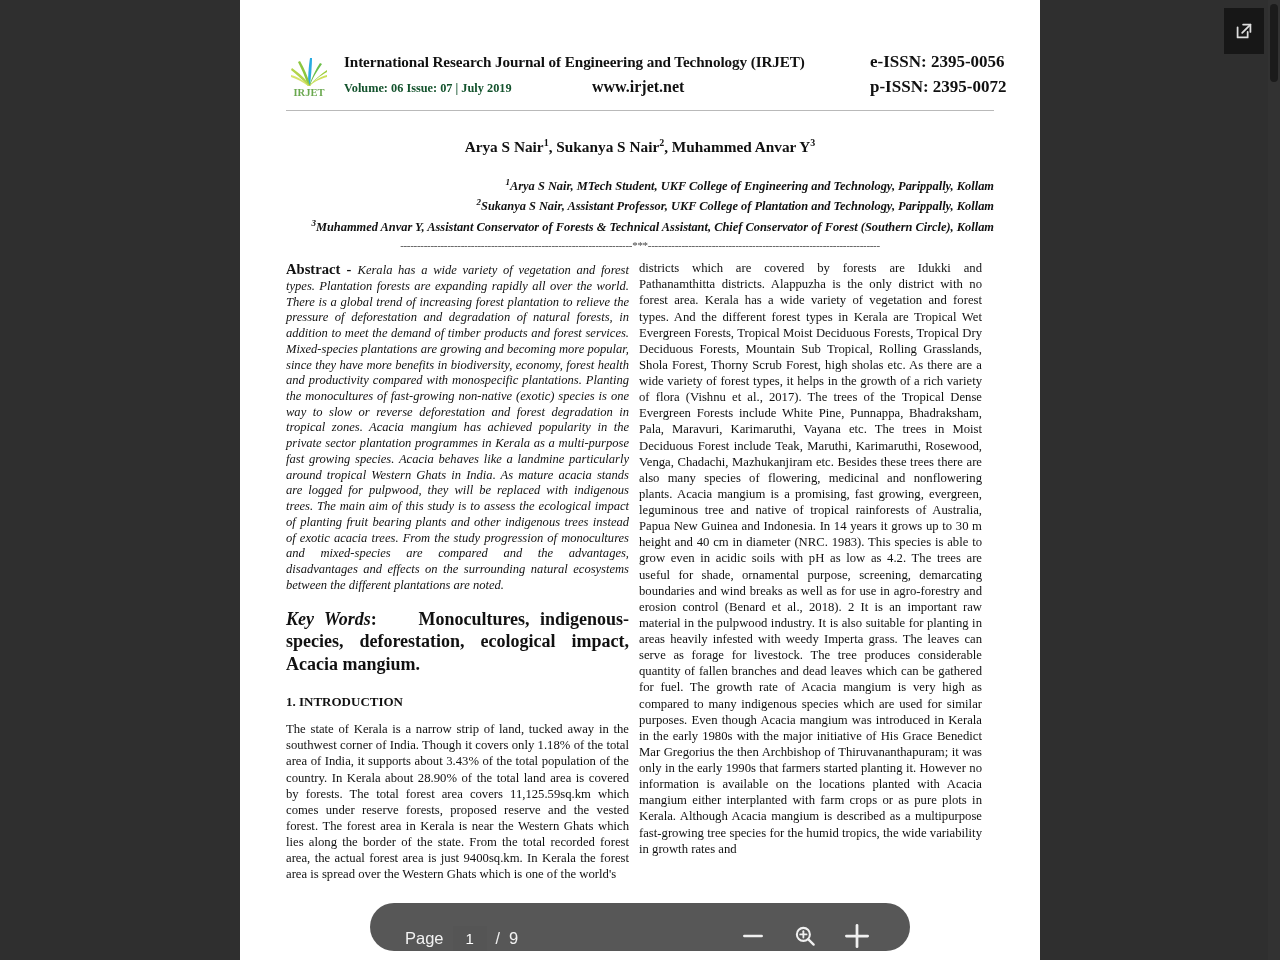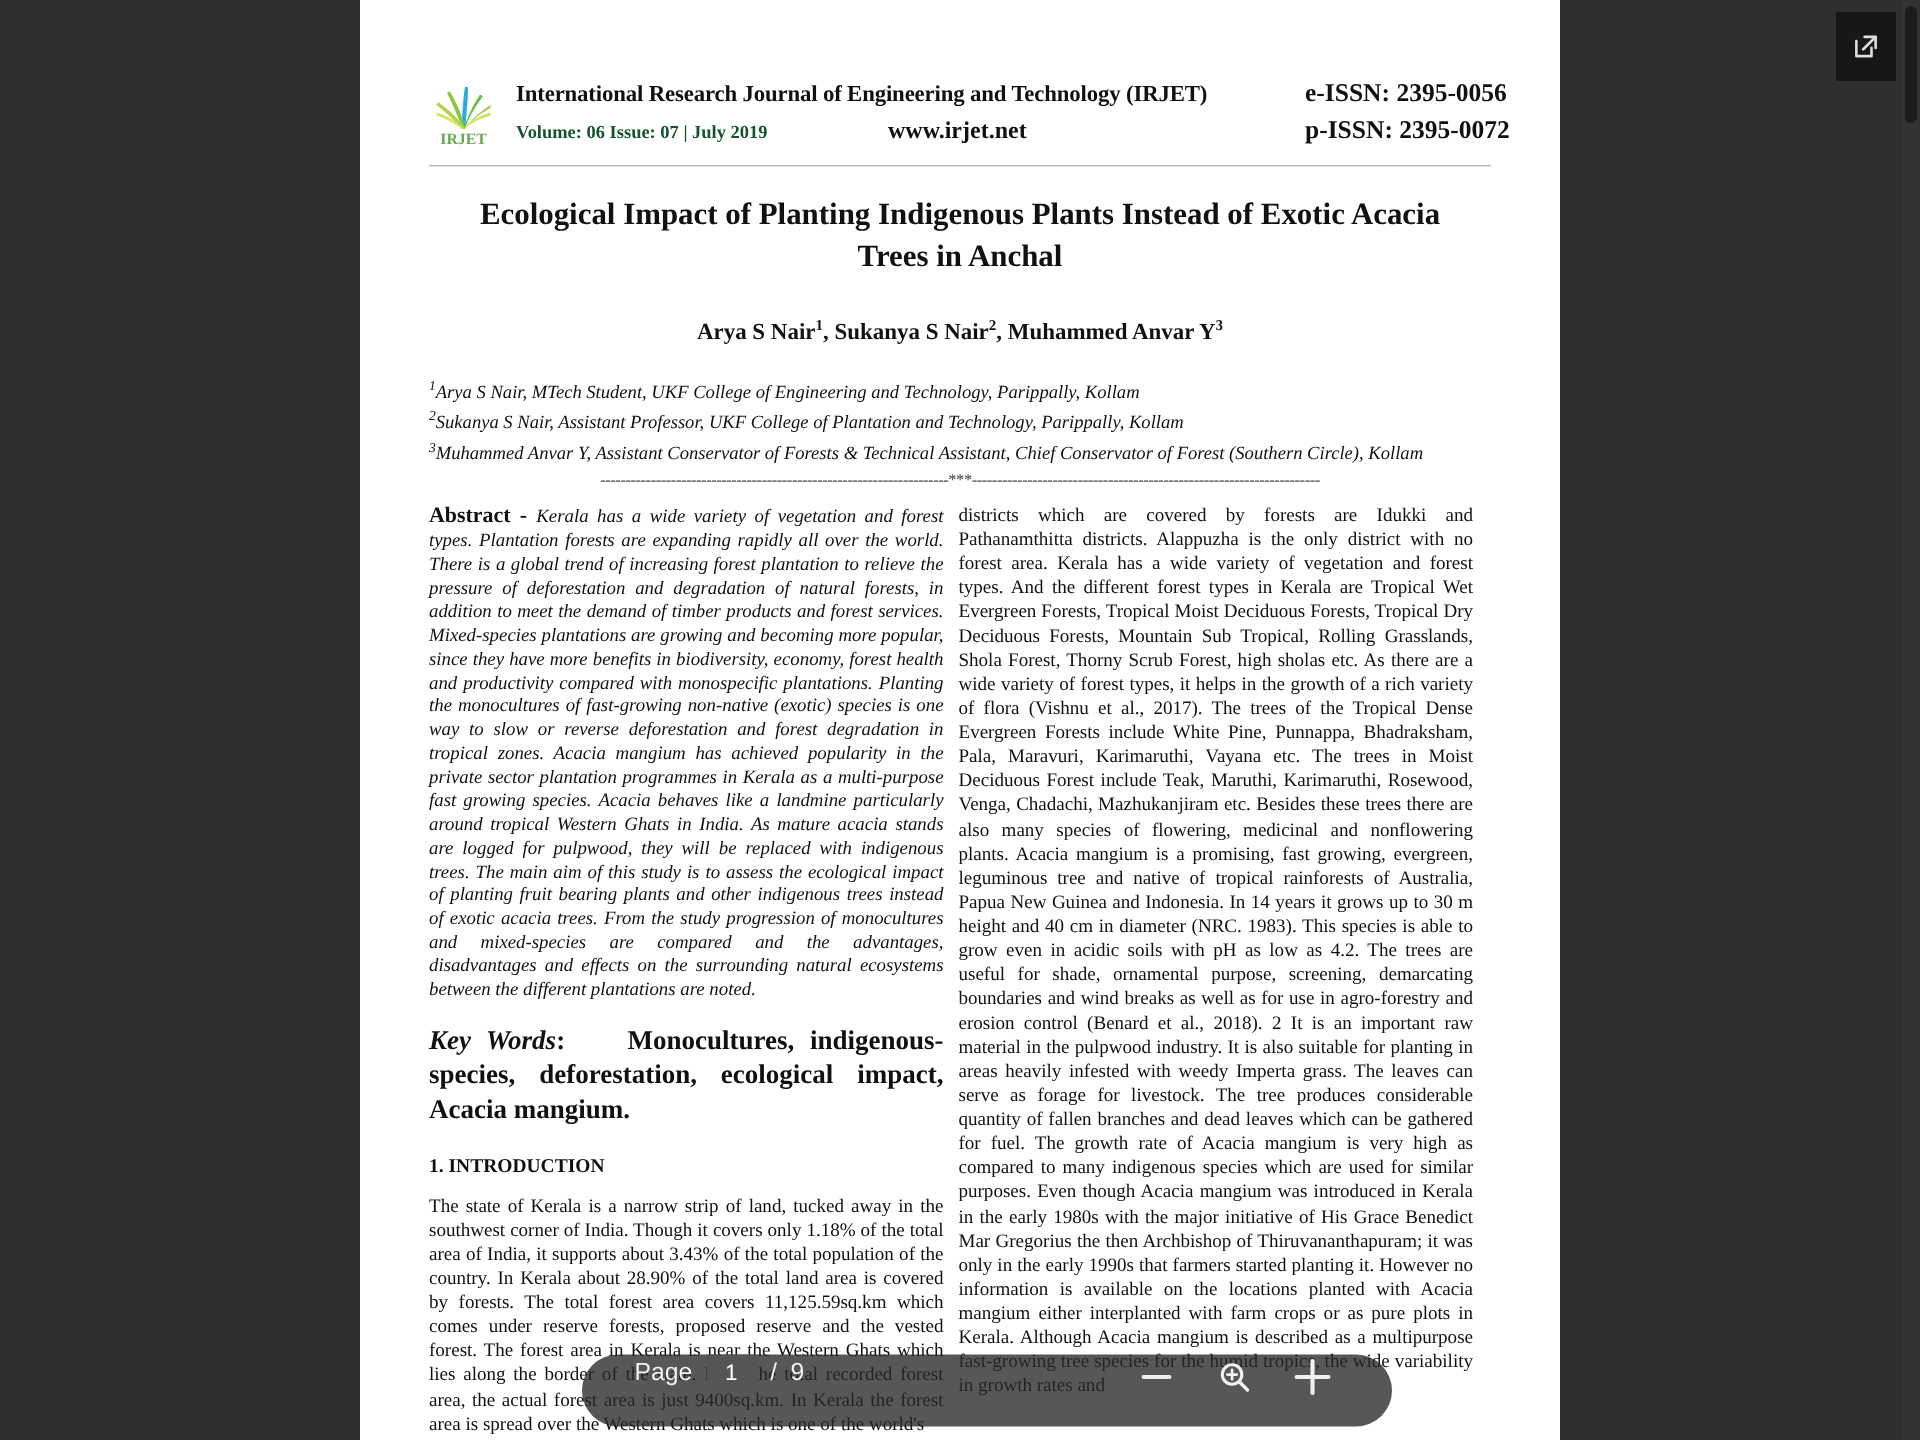--- a/index.html
+++ b/index.html
@@ -128,26 +128,27 @@
   .authors {
     text-align: center;
     font-weight: bold;
     font-size: 15.3px;
     margin-top: 26px;
     color: #111;
   }
   .authors sup { font-size: 10px; }
 
   .affils {
-    text-align: left;
+    text-align: right;
     font-style: italic;
     font-size: 12.4px;
     line-height: 1.55;
     margin-top: 20px;
     color: #111;
+    font-weight: bold;
   }
   .affils sup { font-size: 9px; font-style: italic; }
   .affil-line { display: block; }
 
   .stars {
     text-align: center;
     font-size: 11px;
     color: #444;
     letter-spacing: -0.3px;
     margin-top: 2px;
@@ -196,26 +197,26 @@
     line-height: 1.27;
     text-align: justify;
     color: #111;
     margin-top: 11px;
   }
   .col.right .bodytext { margin-top: 0; }
 
   
   #pdf-toolbar {
     position: absolute;
-    left: 388px; top: 903px;
+    left: 370px; top: 903px;
     width: 540px; height: 48px;
     background: rgba(40,40,40,0.78);
     border-radius: 26px;
     display: flex;
-    align-items: flex-start;
+    align-items: flex-end;
     z-index: 30;
     color: #f1f1f1;
     font-family: "Liberation Sans", sans-serif;
   }
   #pdf-toolbar .tb-left {
     display: flex; align-items: center;
     gap: 9px;
     padding-left: 35px;
     flex: 0 0 auto;
   }
@@ -277,21 +278,20 @@
           </div>
           <div class="jrow2">
             <span class="jvolume">Volume: 06 Issue: 07 | July 2019</span>
             <span class="jweb">www.irjet.net</span>
             <span class="issn">p-ISSN: 2395-0072</span>
           </div>
         </div>
       </div>
       <hr class="hrule">
 
-      <div class="art-title">Ecological Impact of Planting Indigenous Plants Instead of Exotic Acacia Trees in Anchal</div>
 
       <div class="authors">
         <span></span>Arya S Nair<sup>1</sup>, Sukanya S Nair<sup>2</sup>, Muhammed Anvar Y<sup>3</sup>
       </div>
 
       <div class="affils">
         <span class="affil-line"><sup>1</sup><span>Arya S Nair, MTech Student, UKF College of Engineering and Technology, Parippally, Kollam</span></span>
         <span class="affil-line"><sup>2</sup><span>Sukanya S Nair, Assistant Professor, UKF College of Plantation and Technology, Parippally, Kollam</span></span>
         <span class="affil-line"><sup>3</sup><span>Muhammed Anvar Y, Assistant Conservator of Forests &amp; Technical Assistant, Chief Conservator of Forest (Southern Circle), Kollam</span></span>
       </div>

